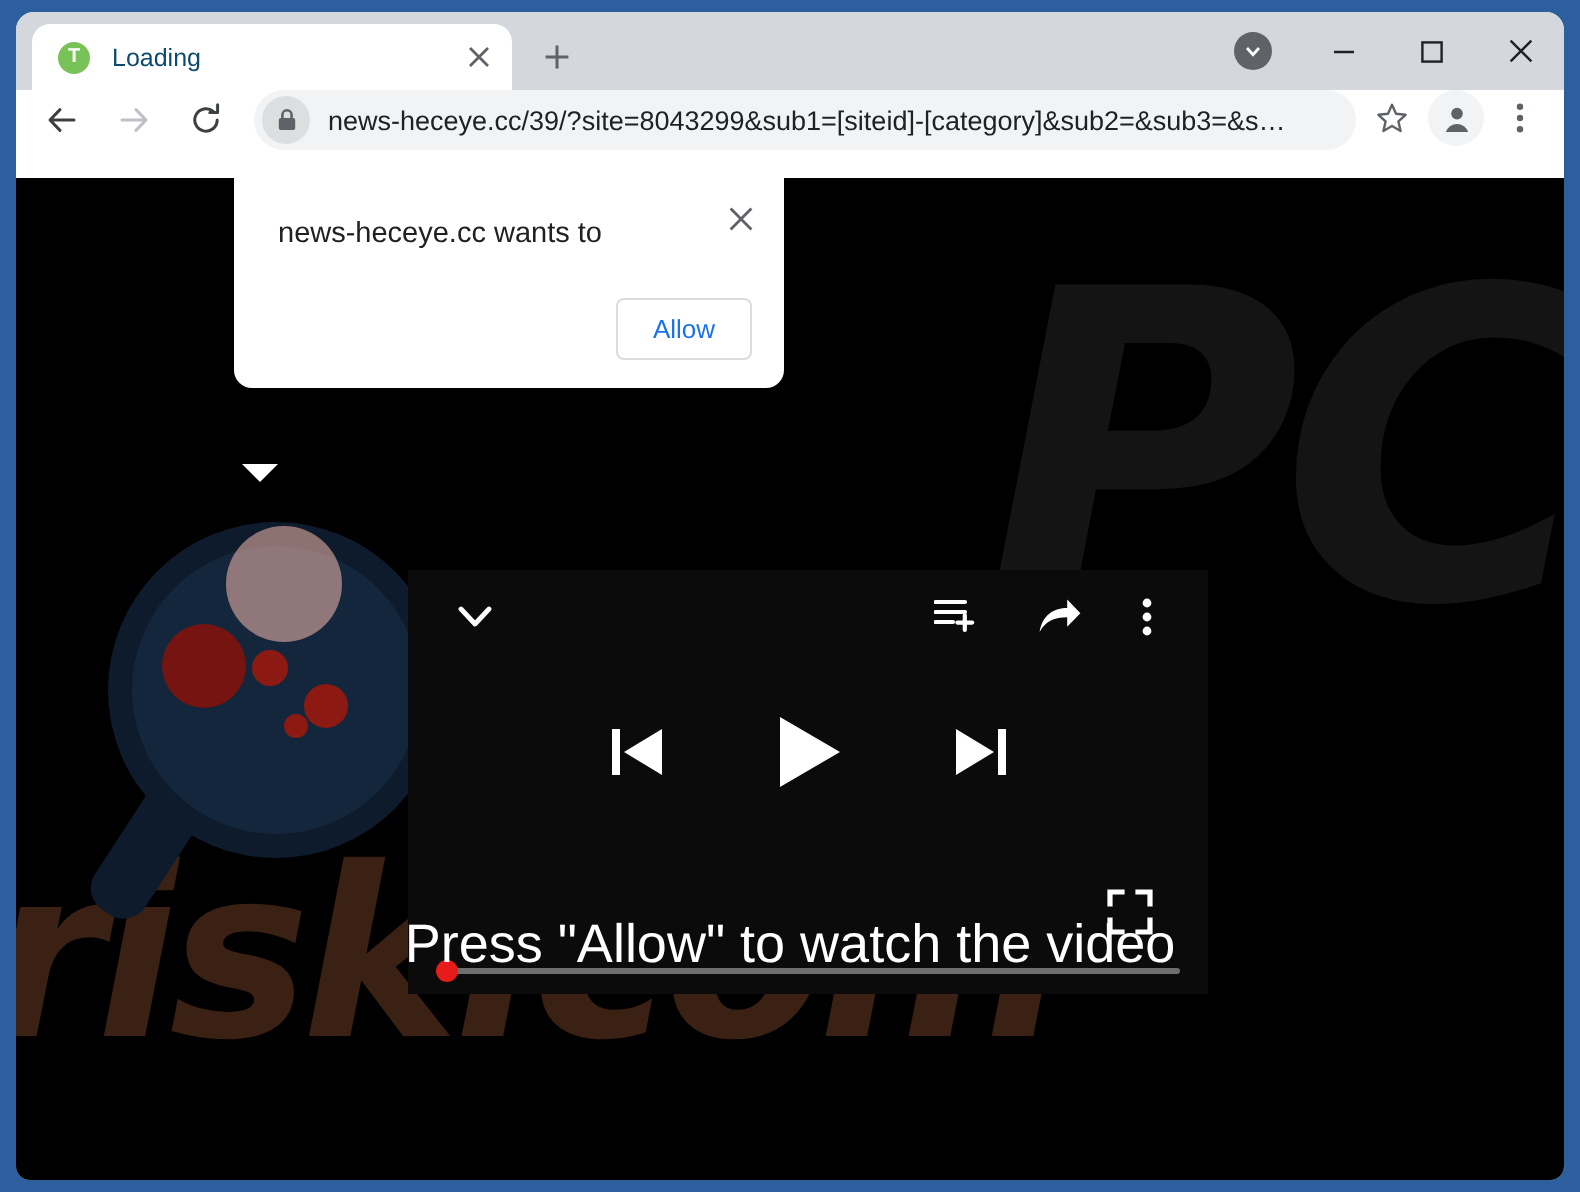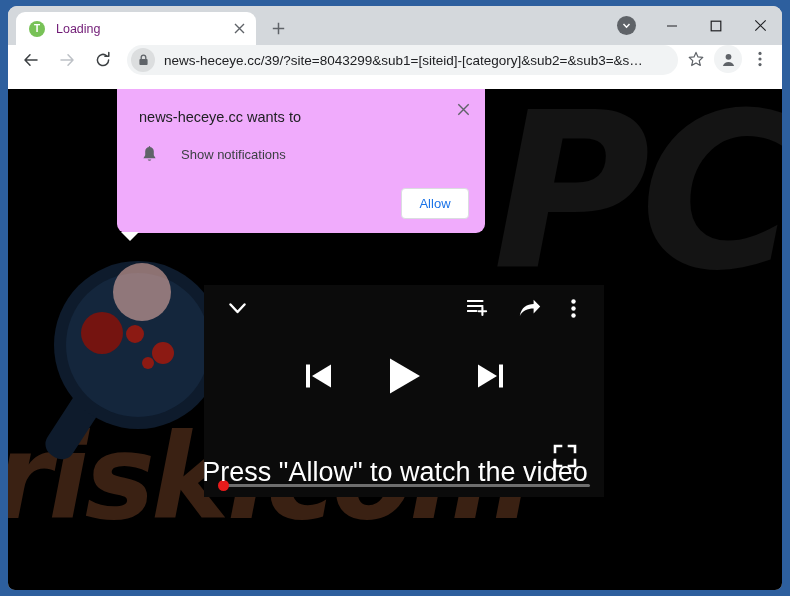--- a/index.html
+++ b/index.html
@@ -57,21 +57,21 @@
     width: 16px; height: 16px;
     border-radius: 50%;
     background: #78c257;
     flex: 0 0 16px;
     display: flex; align-items: center; justify-content: center;
     color: #fff; font-size: 10px; font-weight: bold; line-height: 1;
   }
   #tab-title {
     margin-left: 11px;
     font-size: 12.5px;
-    color: #701a75;
+    color: #0c4a6e;
     white-space: nowrap;
     overflow: hidden;
     flex: 1;
   }
   #tab-close {
     width: 18px; height: 18px;
     display: flex; align-items: center; justify-content: center;
     color: #5f6368;
     flex: 0 0 18px;
   }
@@ -173,20 +173,21 @@
 
   
   .watermark {
     position: absolute;
     font-weight: bold;
     font-style: italic;
     font-family: "DejaVu Sans", sans-serif;
     pointer-events: none;
     user-select: none;
     white-space: nowrap;
+    margin-top: 32px;
   }
   #watermark-pc {
     right: -6px;
     top: -22px;
     font-size: 215px;
     color: #141414;
     letter-spacing: -10px;
   }
   #watermark-risk {
     left: -14px;
@@ -285,22 +286,22 @@
     font-size: 27px;
     color: #ffffff;
     font-family: "Liberation Sans", sans-serif;
   }
 
   
   #permission-dialog {
     position: absolute;
     left: 109px;
     top: 0px;
-    width: 368px;
-    background: #f0abfc;
+    width: 275px;
+    background: #ffffff;
     border-radius: 0 0 9px 9px;
     box-shadow: 0 3px 14px rgba(0,0,0,0.42);
     padding: 17px 16px 14px 22px;
     z-index: 40;
   }
   #permission-dialog-close {
     position: absolute;
     right: 12px;
     top: 10px;
     width: 20px; height: 20px;
@@ -547,30 +548,20 @@
 
       <div id="permission-dialog">
         <span id="permission-dialog-close">
           <svg width="13" height="13" viewBox="0 0 13 13" aria-hidden="true">
             <path d="M1.3 1.3 L11.7 11.7 M11.7 1.3 L1.3 11.7" stroke="currentColor" stroke-width="1.4" fill="none"></path>
           </svg>
         </span>
 
         <div id="permission-dialog-title">news-heceye.cc wants to</div>
 
-        <div id="permission-request-row">
-          <span id="notification-bell-icon">
-            <svg width="15" height="17" viewBox="0 0 15 17" aria-hidden="true">
-              <path d="M7.5 1 C9.9 1 11.8 2.9 11.8 5.3 V9.3 L13.6 12.3 H1.4 L3.2 9.3 V5.3 C3.2 2.9 5.1 1 7.5 1 Z" fill="currentColor"></path>
-              <path d="M5.7 13.4 A1.9 1.9 0 0 0 9.3 13.4 Z" fill="currentColor"></path>
-              <rect x="6.8" y="0" width="1.4" height="1.6" rx="0.7" fill="currentColor"></rect>
-            </svg>
-          </span>
-          <span id="permission-request-label">Show notifications</span>
-        </div>
 
         <div id="permission-dialog-actions">
           <button class="dialog-button" id="allow-button">Allow</button>
         </div>
       </div>
 
       <svg id="dialog-tail" viewBox="0 0 18 9" aria-hidden="true" style="top: 143px;">
         <path d="M0 0 L9 9 L18 0 Z" fill="currentColor"></path>
       </svg>
 

